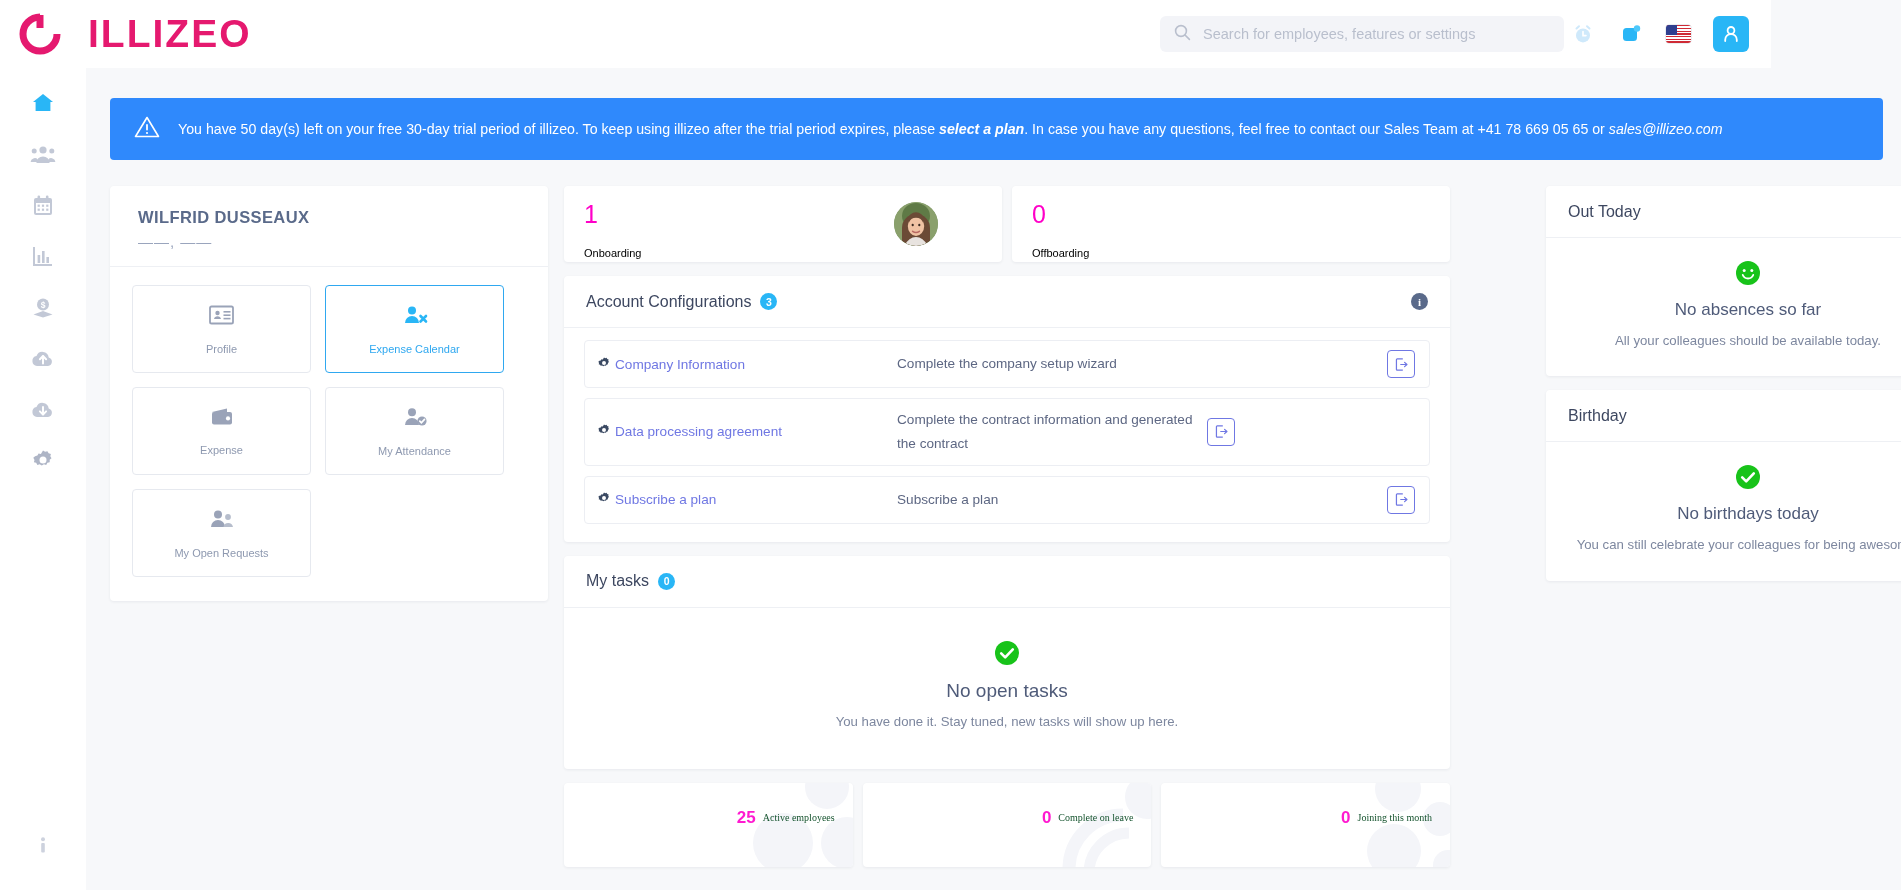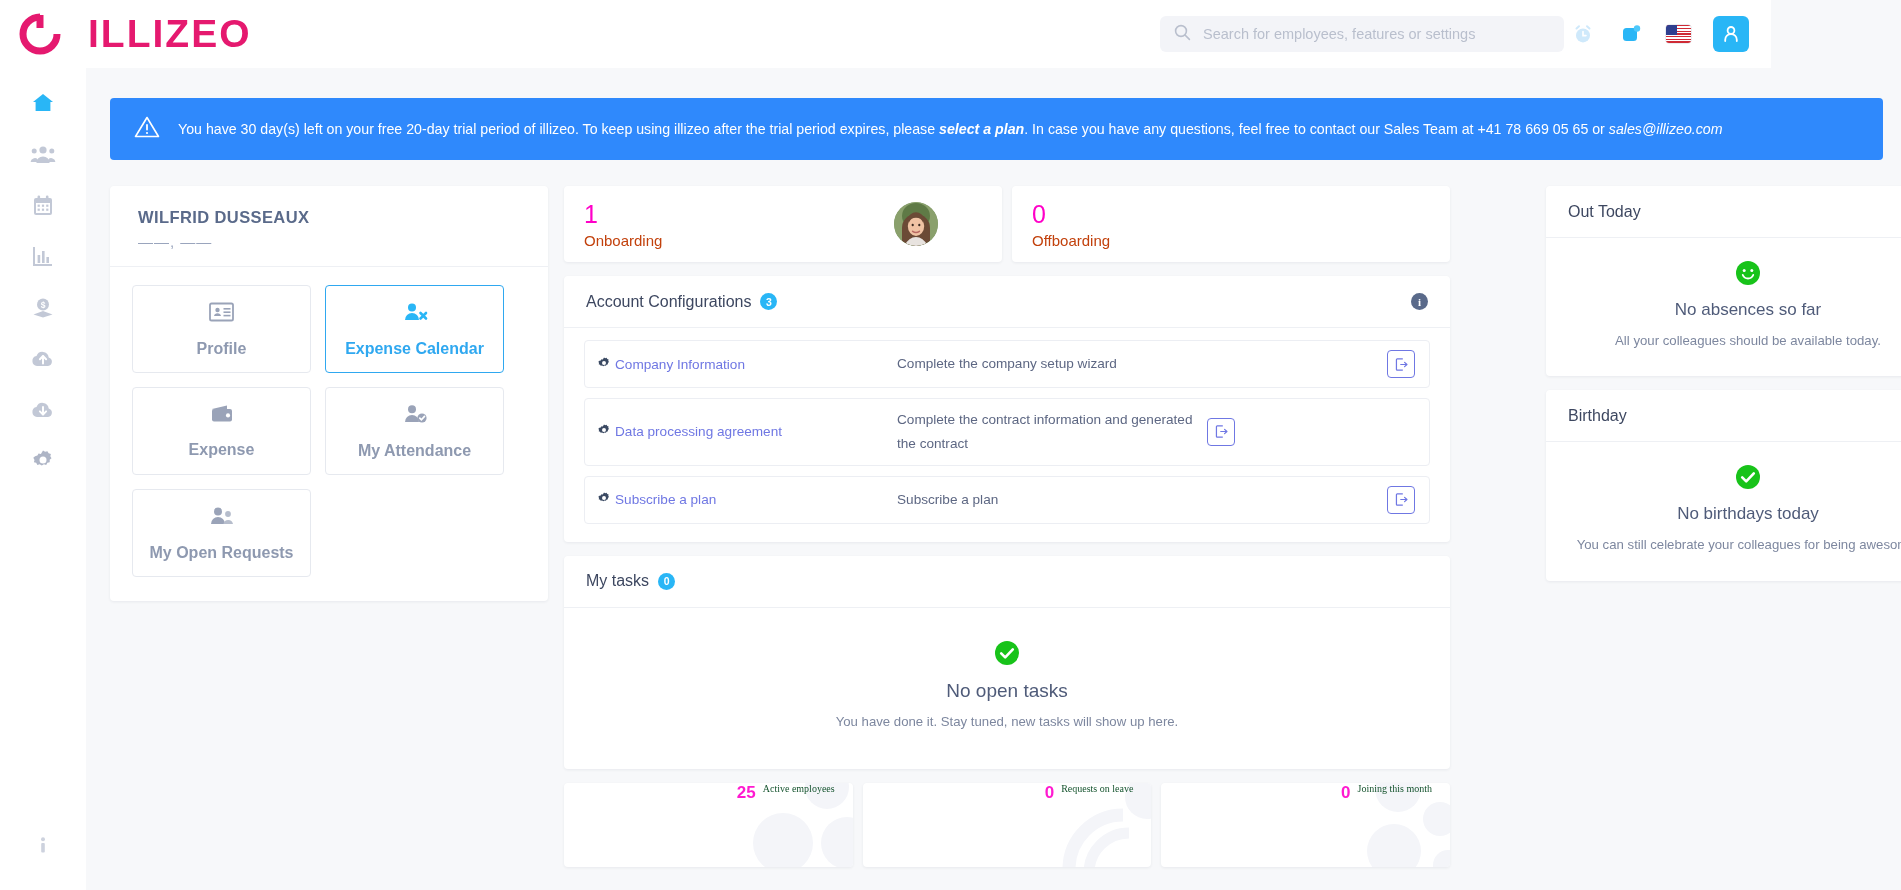--- a/index.html
+++ b/index.html
@@ -88,29 +88,29 @@
     font-size: 16.5px; font-weight: 600; color: #5a6a8a; letter-spacing: .4px;
   }
   .profile-sub { font-size: 15px; color: #9aa5bd; margin-top: 6px; letter-spacing: 1px; }
   .tiles { padding: 18px 22px 24px 22px; display: flex; flex-wrap: wrap; gap: 14px; }
   .tile {
     width: 179px; height: 88px; border: 1px solid #e6e9ef; border-radius: 4px;
     display: flex; flex-direction: column; align-items: center; justify-content: center;
     gap: 12px; cursor: pointer; background: #fff;
   }
   .tile.active { border: 1px solid #2fa8f0; }
-  .tile-label { font-size: 16px; font-weight: 700; color: #8e99b0; }
+  .tile-label { font-size: 11px; font-weight: 400; color: #8e99b0; }
   .tile.active .tile-label { color: #2fa8f0; }
 
   
   .col-mid { position: absolute; left: 478px; top: 118px; width: 886px; }
   .kpi-row { display: flex; gap: 10px; }
   .kpi-card { width: 438px; height: 76px; position: relative; padding: 16px 20px; }
   .kpi-num { font-size: 25px; font-weight: 400; color: #ff00c8; line-height: 1; }
-  .kpi-label { font-size: 15px; color: #c2410c; margin-top: 5px; }
+  .kpi-label { font-size: 11px; color: #000000; margin-top: 20px; }
   .kpi-photo {
     position: absolute; right: 64px; top: 16px; width: 44px; height: 44px; border-radius: 50%;
     overflow: hidden; background: #7f9a6a;
   }
 
   .panel { margin-top: 14px; width: 886px; }
   .panel-head {
     height: 52px; display: flex; align-items: center; justify-content: space-between;
     padding: 0 22px; border-bottom: 1px solid #eef0f4;
   }
@@ -143,21 +143,21 @@
   }
 
   .tasks-body { padding: 32px 0 40px 0; text-align: center; }
   .big-check { margin: 0 auto 14px auto; width: 26px; height: 26px; }
   .empty-title { font-size: 19px; color: #4f5b79; font-weight: 400; }
   .empty-sub { font-size: 13.2px; color: #7d879f; margin-top: 12px; }
 
   .stat-row { margin-top: 14px; display: flex; gap: 10px; }
   .stat-card {
     width: 289px; height: 84px; position: relative; overflow: hidden;
-    display: flex; align-items: flex-start; justify-content: flex-end;
+    display: flex; align-items: center; justify-content: flex-end;
     padding: 0 18px 14px 0;
   }
   .stat-deco { position: absolute; right: -18px; top: -14px; opacity: 1; }
   .stat-val { font-size: 17px; font-weight: 700; color: #ff1ad0; margin-right: 7px; position: relative; z-index: 2;}
   .stat-lab { font-size: 10px; color: #14532d; position: relative; z-index: 2; font-family: Liberation Serif, serif;}
 
   
   .col-right { position: absolute; left: 1460px; top: 118px; width: 404px; }
   .side-body { padding: 22px 20px 26px 20px; text-align: center; }
   .side-icon { margin: 0 auto 14px auto; width: 26px; height: 26px; }
@@ -300,21 +300,21 @@
 <div class="content">
 
   <div class="banner">
     <span>
       <svg width="26" height="24" viewBox="0 0 26 24">
         <path d="M13 2.5 L24.5 21.5 H1.5 Z" fill="none" stroke="#ffffff" stroke-width="1.6" stroke-linejoin="round"></path>
         <rect x="12.1" y="9" width="1.8" height="6.4" rx=".9" fill="#ffffff"></rect>
         <circle cx="13" cy="18" r="1.1" fill="#ffffff"></circle>
       </svg>
     </span>
-    <div class="banner-text"><span>You have 30 day(s) left on your free 20-day trial period of illizeo. To keep using illizeo after the trial period expires, please </span><b>select a plan</b><span>. In case you have any questions, feel free to contact our Sales Team at +41 78 669 05 65 or </span><i>sales@illizeo.com</i></div>
+    <div class="banner-text"><span>You have 50 day(s) left on your free 30-day trial period of illizeo. To keep using illizeo after the trial period expires, please </span><b>select a plan</b><span>. In case you have any questions, feel free to contact our Sales Team at +41 78 669 05 65 or </span><i>sales@illizeo.com</i></div>
   </div>
 
   <div class="col-left">
     <div class="card profile-card">
       <div class="profile-head">
         <div class="profile-name">WILFRID DUSSEAUX</div>
         <div class="profile-sub">——, ——</div>
       </div>
       <div class="tiles">
 
@@ -514,21 +514,21 @@
         <span class="stat-val">25</span>
         <span class="stat-lab">Active employees</span>
       </div>
       <div class="card stat-card">
         <svg class="stat-deco" width="140" height="110" viewBox="0 0 140 110">
           <path d="M40 100 A54 54 0 0 1 94 46" fill="none" stroke="#f4f5f9" stroke-width="13"></path>
           <path d="M60 104 A40 40 0 0 1 100 64" fill="none" stroke="#f4f5f9" stroke-width="11"></path>
           <circle cx="118" cy="28" r="22" fill="#f4f5f9"></circle>
         </svg>
         <span class="stat-val">0</span>
-        <span class="stat-lab">Requests on leave</span>
+        <span class="stat-lab">Complete on leave</span>
       </div>
       <div class="card stat-card">
         <svg class="stat-deco" width="140" height="110" viewBox="0 0 140 110">
           <circle cx="70" cy="20" r="23" fill="#f4f5f9"></circle>
             <circle cx="112" cy="50" r="17" fill="#f4f5f9"></circle>
           <circle cx="66" cy="82" r="27" fill="#f4f5f9"></circle>
             <circle cx="120" cy="96" r="15" fill="#f4f5f9"></circle>
         </svg>
         <span class="stat-val">0</span>
         <span class="stat-lab">Joining this month</span>

